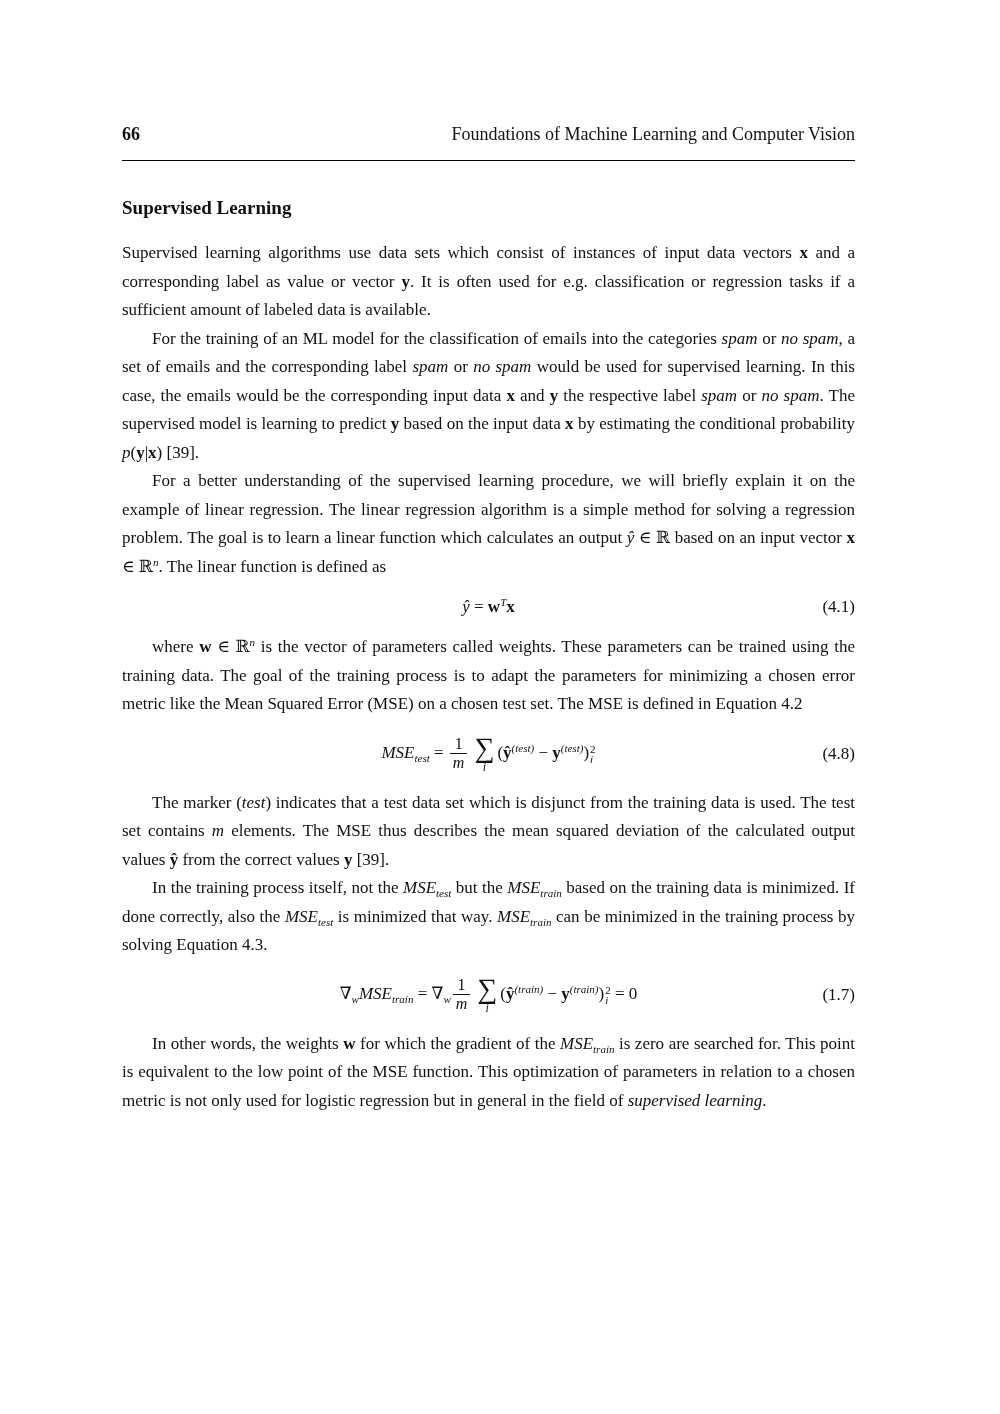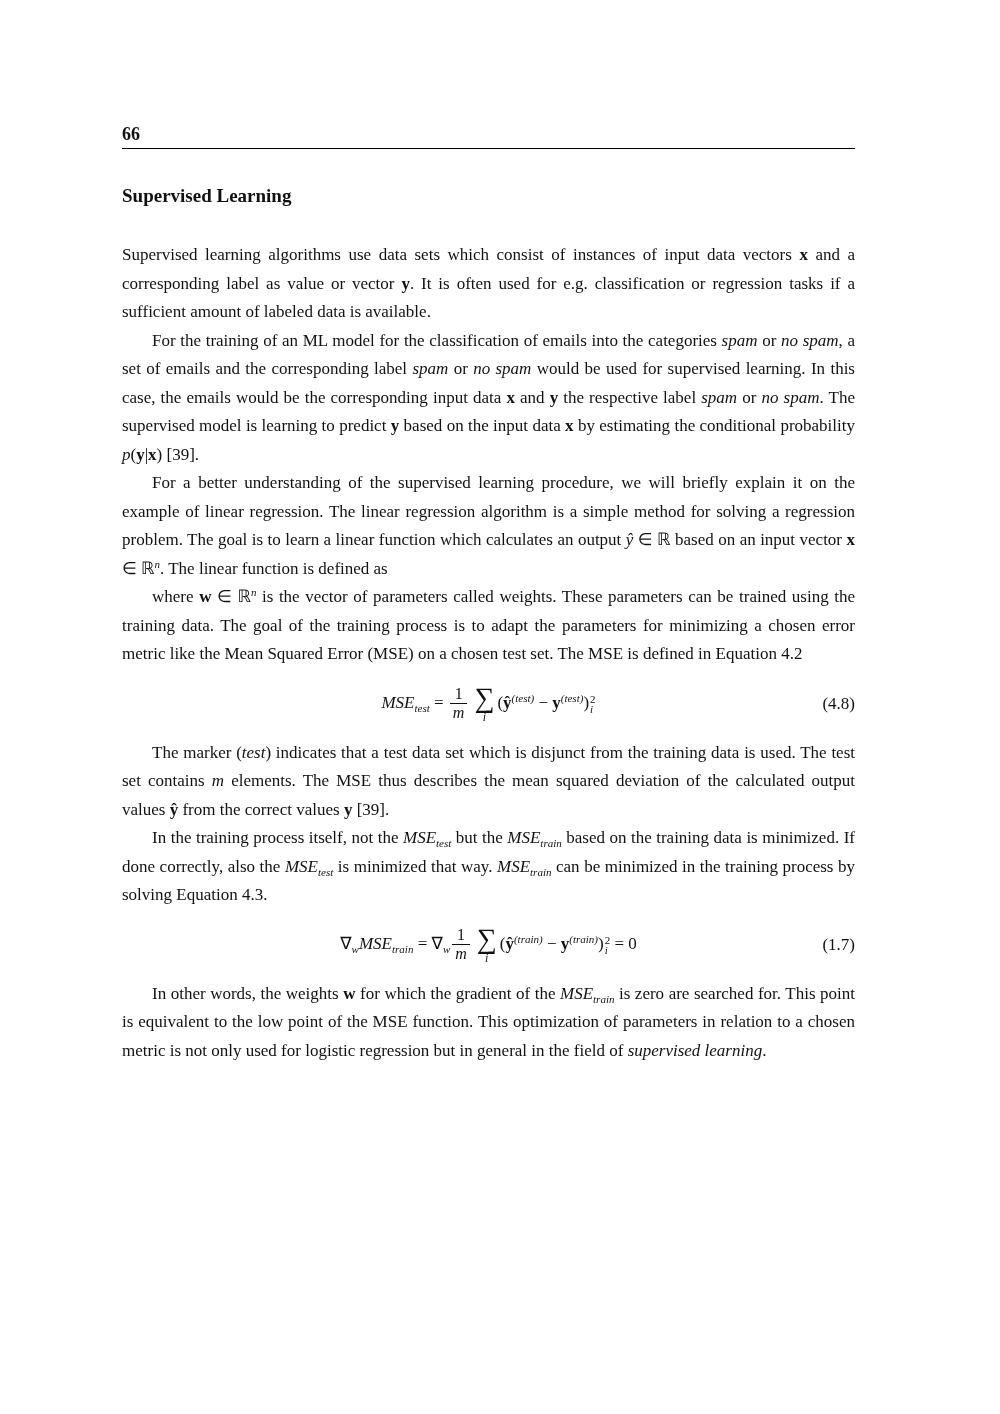--- a/index.html
+++ b/index.html
@@ -20,34 +20,34 @@
     position: absolute;
     left: 122px;
     top: 0;
     width: 733px;
   }
   .page-header {
     display: flex;
     justify-content: space-between;
     align-items: flex-start;
     padding-top: 124px;
-    padding-bottom: 4px;
+    padding-bottom: 16px;
     border-bottom: 1.5px solid #000000;
     font-size: 18px;
     line-height: 20px;
   }
   .page-number { font-weight: bold; }
   .running-title { font-weight: normal; }
   .section-heading {
     margin: 36px 0 0 0;
     font-size: 19px;
     font-weight: bold;
     line-height: 22px;
   }
-  .body-text { margin-top: 34px; font-family: Liberation Serif, serif; }
+  .body-text { margin-top: 20px; }
   .para {
     margin: 0;
     font-size: 17px;
     line-height: 28.5px;
     text-align: justify;
     text-indent: 0;
   }
   .para.ind { text-indent: 30px; }
   .it { font-style: italic; }
   .bf { font-weight: bold; }
@@ -111,26 +111,28 @@
   .ssup { font-style: normal; }
   .ssub { font-style: italic; }
 </style>
 </head>
 <body>
 
 <div class="page">
   <div class="content">
     <div class="page-header">
       <span class="page-number">66</span>
+      <span class="running-title">Foundations of Machine Learning and Computer Vision</span>
     </div>
     <h1 class="section-heading">Supervised Learning</h1>
     <div class="body-text">
         <p class="para"><span>Supervised learning algorithms use data sets which consist of instances of input data vectors </span><span class="bf">x</span><span> and a corresponding label as value or vector </span><span class="bf">y</span><span>. It is often used for e.g. classification or regression tasks if a sufficient amount of labeled data is available.</span></p>
         <p class="para ind"><span>For the training of an ML model for the classification of emails into the categories </span><span class="it">spam</span><span> or </span><span class="it">no spam</span><span>, a set of emails and the corresponding label </span><span class="it">spam</span><span> or </span><span class="it">no spam</span><span> would be used for supervised learning. In this case, the emails would be the corresponding input data </span><span class="bf">x</span><span> and </span><span class="bf">y</span><span> the respective label </span><span class="it">spam</span><span> or </span><span class="it">no spam</span><span>. The supervised model is learning to predict </span><span class="bf">y</span><span> based on the input data </span><span class="bf">x</span><span> by estimating the conditional probability </span><span class="it">p</span><span>(</span><span class="bf">y</span><span>|</span><span class="bf">x</span><span>) [39].</span></p>
         <p class="para ind"><span>For a better understanding of the supervised learning procedure, we will briefly explain it on the example of linear regression. The linear regression algorithm is a simple method for solving a regression problem. The goal is to learn a linear function which calculates an output </span><span class="it">ŷ</span><span> ∈ ℝ based on an input vector </span><span class="bf">x</span><span> ∈ ℝ</span><span class="sup it">n</span><span>. The linear function is defined as</span></p>
+        <div class="equation"><span class="eq-body"><span class="it">ŷ</span><span> = </span><span class="bf">w</span><span class="sup it">T</span><span class="bf">x</span></span><span class="eq-tag">(4.1)</span></div>
         <p class="para ind"><span>where </span><span class="bf">w</span><span> ∈ ℝ</span><span class="sup it">n</span><span> is the vector of parameters called weights. These parameters can be trained using the training data. The goal of the training process is to adapt the parameters for minimizing a chosen error metric like the Mean Squared Error (MSE) on a chosen test set. The MSE is defined in Equation 4.2</span></p>
         <div class="equation"><span class="eq-body"><span class="it">MSE</span><span class="sub it">test</span><span> = </span><span class="frac">
               <span class="fnum">1</span>
               <span class="fden">m</span>
             </span><span class="sum">
               <span class="sumg">∑</span>
               <span class="sums">i</span>
             </span><span>(</span><span class="bf">ŷ</span><span class="sup it">(test)</span><span> − </span><span class="bf">y</span><span class="sup it">(test)</span><span>)</span><span class="supsub">
               <span class="ssup">2</span>
               <span class="ssub">i</span>

